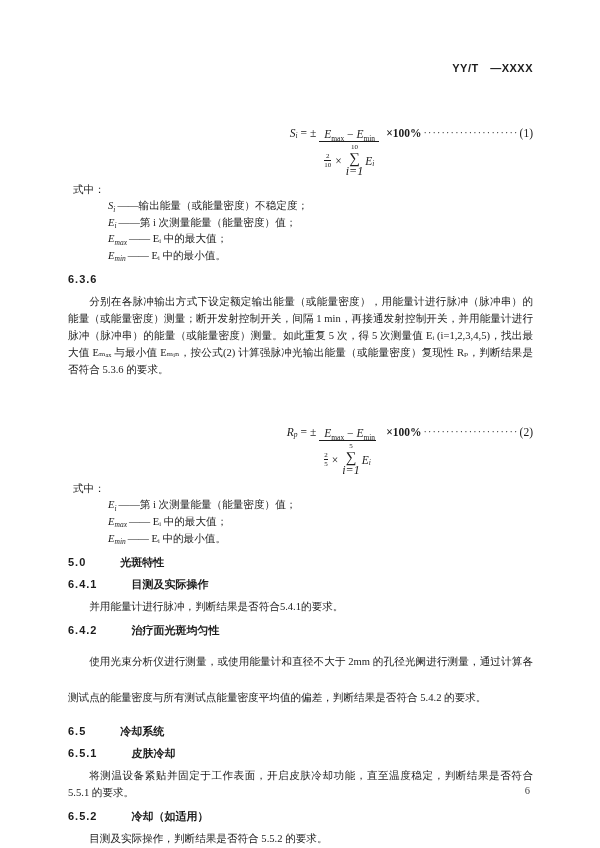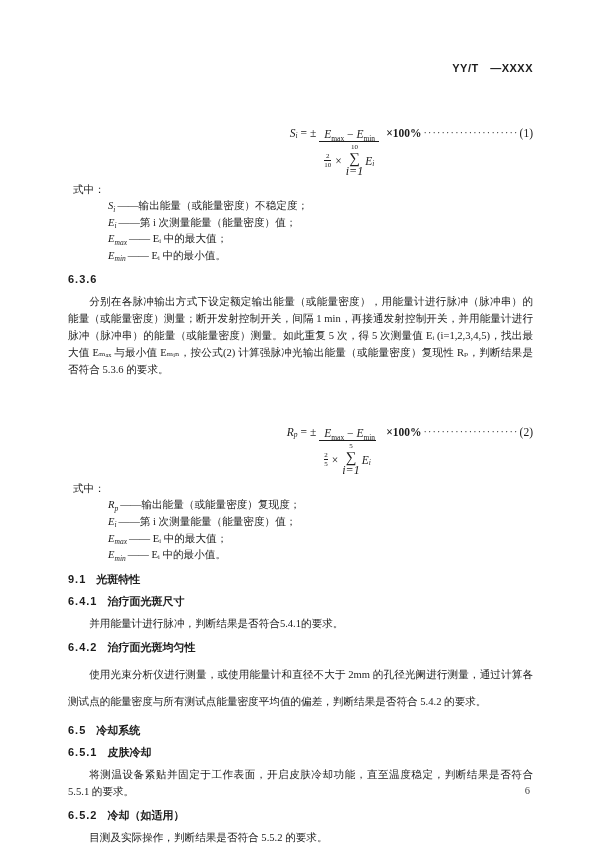--- a/index.html
+++ b/index.html
@@ -15,27 +15,27 @@
     font-size: 10.6px; line-height: 17px; text-align: justify;
   }
   .doc-header {
     text-align: right;
     font-family: "Liberation Sans", sans-serif;
     font-weight: 700; font-size: 11px; letter-spacing: .5px;
     margin-bottom: 13px; line-height: 13px;
   }
   p.body { margin: 0; }
   p.ind { text-indent: 2em; }
-  p.loose { line-height: 27px; margin-top: 6px; }
+  p.loose { line-height: 36px; margin-top: 6px; }
 
   .hd {
     display: flex; align-items: baseline;
     font-family: "Liberation Sans", sans-serif;
     font-weight: 700; font-size: 11px; line-height: 14px;
-    margin: 8px 0 7px; text-align: left;
+    margin: 8px 0 7px; text-align: left; gap: 24px;
   }
   .hd .n { margin-right: 10px; letter-spacing: 1px; white-space: nowrap; }
 
   .where { margin: 3px 0 1px 5px; line-height: 15px; }
   .defs { margin-left: 40px; margin-bottom: 2px; }
   .def-item { line-height: 15.6px; white-space: nowrap; }
   .def-item .t  { font-style: italic; }
   .def-item .ts { font-style: italic; font-size: 7.5px; position: relative; top: 2.5px; margin-right: 2px; }
 
   
@@ -146,33 +146,32 @@
             <span class="fsub">i</span>
         </span>
       </span>
       <span class="pct">×100%</span>
       <span class="dots">·····················</span>
       <span class="flabel">(2)</span>
     </div>
 
     <div class="where">式中：</div>
     <div class="defs">
-      <div class="def-item"><span class="t">R</span><span class="ts">p</span><span>——输出能量（或能量密度）复现度；</span></div>
       <div class="def-item"><span class="t">E</span><span class="ts">i</span><span>——第 i 次测量能量（能量密度）值；</span></div>
       <div class="def-item"><span class="t">E</span><span class="ts">max</span><span>—— Eᵢ 中的最大值；</span></div>
       <div class="def-item"><span class="t">E</span><span class="ts">min</span><span>—— Eᵢ 中的最小值。</span></div>
     </div>
 
     <div class="hd">
-        <span class="n">9.1</span>
+        <span class="n">5.0</span>
         <span>光斑特性</span>
       </div>
     <div class="hd">
         <span class="n">6.4.1</span>
-        <span>治疗面光斑尺寸</span>
+        <span>目测及实际操作</span>
       </div>
     <p class="body ind">并用能量计进行脉冲，判断结果是否符合5.4.1的要求。</p>
     <div class="hd">
         <span class="n">6.4.2</span>
         <span>治疗面光斑均匀性</span>
       </div>
     <p class="body ind loose">使用光束分析仪进行测量，或使用能量计和直径不大于 2mm 的孔径光阑进行测量，通过计算各测试点的能量密度与所有测试点能量密度平均值的偏差，判断结果是否符合 5.4.2 的要求。</p>
     <div class="hd">
         <span class="n">6.5</span>
         <span>冷却系统</span>

